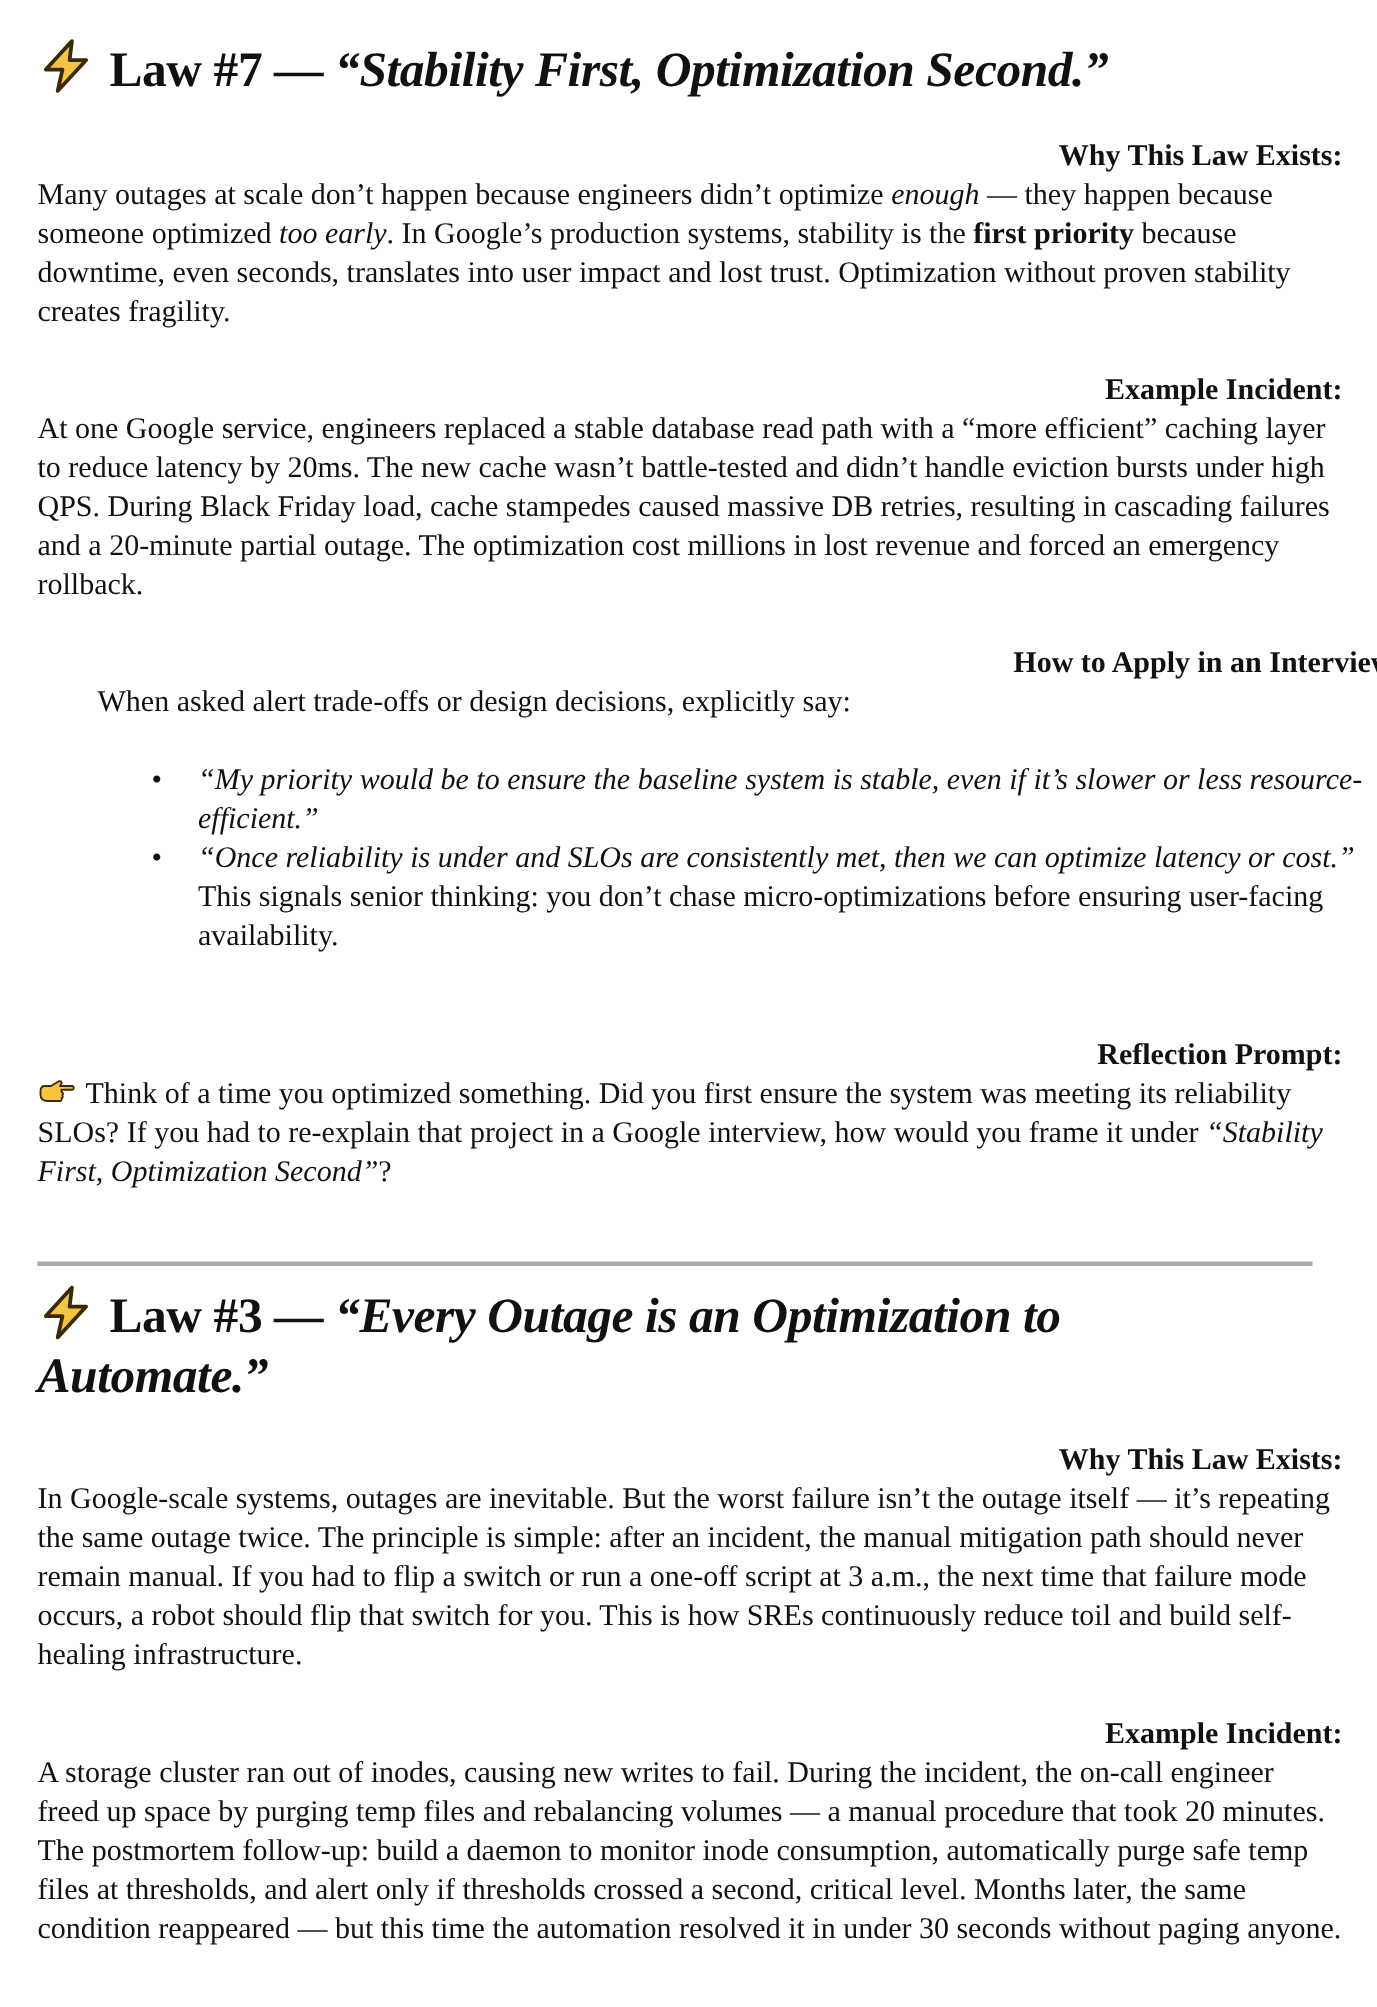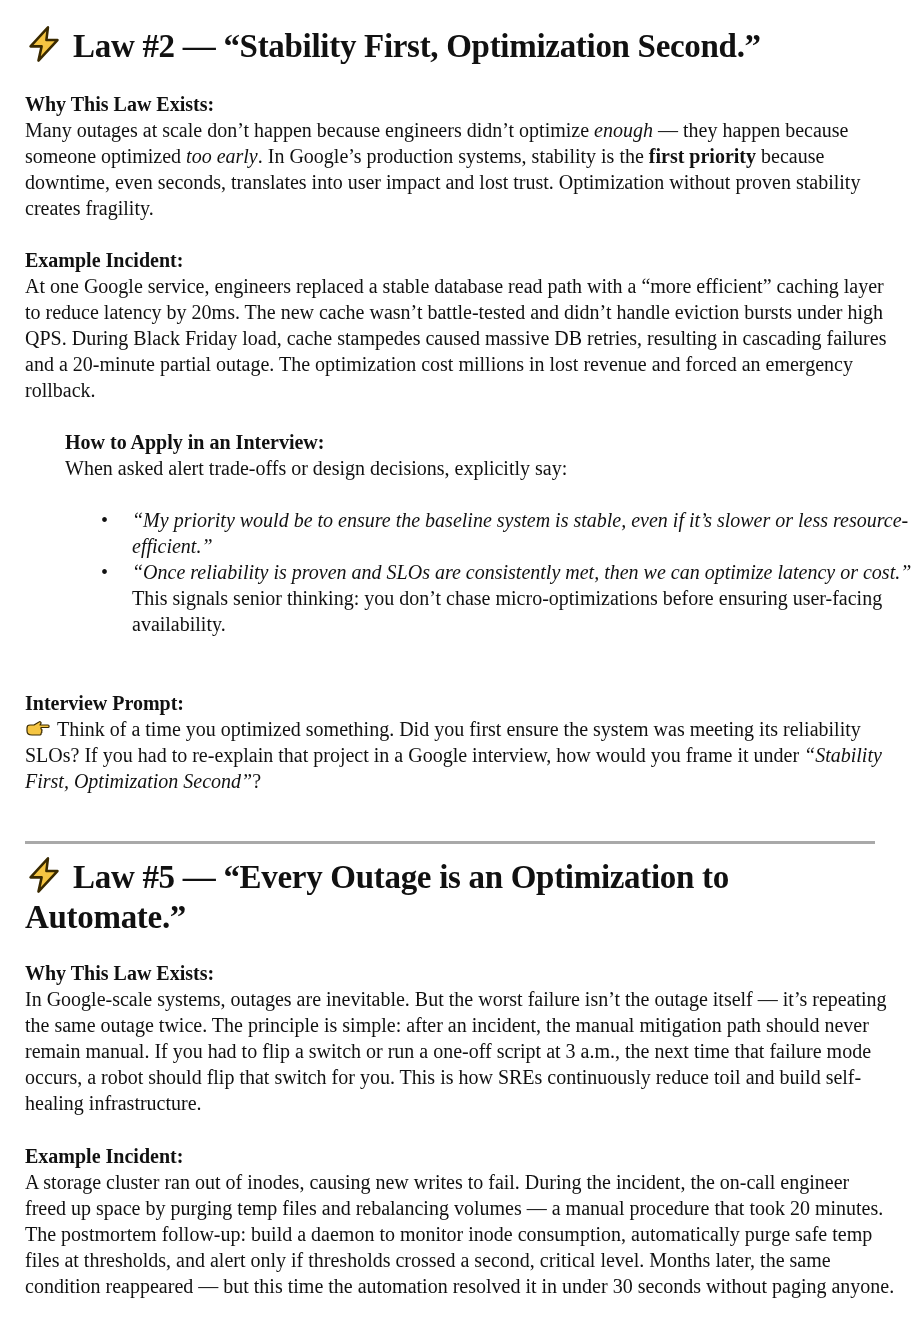--- a/index.html
+++ b/index.html
@@ -10,79 +10,79 @@
   }
   .page { position: relative; padding: 0 0 0 25px; width: 870px; }
   h1 {
     font-family: "Liberation Serif", serif;
     font-weight: bold;
     font-size: 33px;
     line-height: 40px;
     margin: 0;
     letter-spacing: -0.3px;
   }
-  h1 .q { }
+  h1 .q { font-style: italic; }
   .icon-bolt { display: inline-block; width: 38px; height: 38px; vertical-align: -6px; margin-right: 10px; }
   .law1 h1 { position: absolute; top: 25px; left: 25px; }
   .law2 h1 { position: absolute; top: 856px; left: 25px; width: 840px; }
   .block { position: absolute; left: 25px; width: 870px; font-size: 20px; line-height: 26px; }
-  .label { font-weight: bold; }
+  .label { font-weight: bold; text-align: right; }
   p { margin: 0; }
   ul { margin: 0; padding: 0; list-style: none; }
   li { position: relative; padding-left: 67px; }
   li .bullet { position: absolute; left: 36px; top: 0; }
   .divider { position: absolute; left: 25px; top: 841px; width: 850px; height: 3px; background: #a9a9a9; }
   .icon-hand { display: inline-block; width: 26px; height: 18px; vertical-align: -2px; margin-right: 6px; }
 </style>
 </head>
 <body>
 
 <div class="page">
 
   <section class="law1">
     <h1>
       <svg class="icon-bolt" viewBox="0 0 24 24">
         <path d="M14.5 1.5 L3.5 13.5 H10.5 L8.5 22.5 L20.5 9.5 H13.5 Z" fill="#f5c542" stroke="#3a2a00" stroke-width="1.6" stroke-linejoin="round"></path>
-      </svg><span>Law #2 — </span><span class="q">“Stability First, Optimization Second.”</span>
+      </svg><span>Law #7 — </span><span class="q">“Stability First, Optimization Second.”</span>
     </h1>
 
     <div class="block" style="top:91px;">
       <p class="label">Why This Law Exists:</p>
       <p><span>Many outages at scale don’t happen because engineers didn’t optimize </span><em>enough</em><span> — they happen because someone optimized </span><em>too early</em><span>. In Google’s production systems, stability is the </span><strong>first priority</strong><span> because downtime, even seconds, translates into user impact and lost trust. Optimization without proven stability creates fragility.</span></p>
     </div>
 
     <div class="block" style="top:247px;">
       <p class="label">Example Incident:</p>
       <p>At one Google service, engineers replaced a stable database read path with a “more efficient” caching layer to reduce latency by 20ms. The new cache wasn’t battle-tested and didn’t handle eviction bursts under high QPS. During Black Friday load, cache stampedes caused massive DB retries, resulting in cascading failures and a 20-minute partial outage. The optimization cost millions in lost revenue and forced an emergency rollback.</p>
     </div>
 
     <div class="block" style="top:429px;margin-left:40px;">
       <p class="label">How to Apply in an Interview:</p>
       <p>When asked alert trade-offs or design decisions, explicitly say:</p>
       <ul style="margin-top:26px;">
         <li><span class="bullet">•</span><em>“My priority would be to ensure the baseline system is stable, even if it’s slower or less resource-efficient.”</em></li>
-        <li><span class="bullet">•</span><em>“Once reliability is proven and SLOs are consistently met, then we can optimize latency or cost.”</em><br><span>This signals senior thinking: you don’t chase micro-optimizations before ensuring user-facing availability.</span></li>
+        <li><span class="bullet">•</span><em>“Once reliability is under and SLOs are consistently met, then we can optimize latency or cost.”</em><br><span>This signals senior thinking: you don’t chase micro-optimizations before ensuring user-facing availability.</span></li>
       </ul>
     </div>
 
     <div class="block" style="top:690px;">
-      <p class="label">Interview Prompt:</p>
+      <p class="label">Reflection Prompt:</p>
       <p><svg class="icon-hand" viewBox="0 0 26 18">
           <path d="M2 8 C2 6 3 5 5 5 L9 5 L14 2 C15 1.3 16.5 2 16 3.4 L15 5 L23 5 C24.5 5 24.5 7.5 23 7.5 L16 7.5 L16 9 C17 9 17.5 10.5 16.5 11 C17.2 11.5 17 13 16 13 C16.5 13.6 16 15 15 15 L7 15 C4 15 2 13.5 2 11 Z" fill="#f5c542" stroke="#3a2a00" stroke-width="1.2" stroke-linejoin="round"></path>
         </svg><span>Think of a time you optimized something. Did you first ensure the system was meeting its reliability SLOs? If you had to re-explain that project in a Google interview, how would you frame it under </span><em>“Stability First, Optimization Second”</em><span>?</span></p>
     </div>
   </section>
 
   <div class="divider"></div>
 
   <section class="law2">
     <h1>
       <svg class="icon-bolt" viewBox="0 0 24 24">
         <path d="M14.5 1.5 L3.5 13.5 H10.5 L8.5 22.5 L20.5 9.5 H13.5 Z" fill="#f5c542" stroke="#3a2a00" stroke-width="1.6" stroke-linejoin="round"></path>
-      </svg><span>Law #5 — </span><span class="q">“Every Outage is an Optimization to Automate.”</span>
+      </svg><span>Law #3 — </span><span class="q">“Every Outage is an Optimization to Automate.”</span>
     </h1>
 
     <div class="block" style="top:960px;">
       <p class="label">Why This Law Exists:</p>
       <p>In Google-scale systems, outages are inevitable. But the worst failure isn’t the outage itself — it’s repeating the same outage twice. The principle is simple: after an incident, the manual mitigation path should never remain manual. If you had to flip a switch or run a one-off script at 3 a.m., the next time that failure mode occurs, a robot should flip that switch for you. This is how SREs continuously reduce toil and build self-healing infrastructure.</p>
     </div>
 
     <div class="block" style="top:1143px;">
       <p class="label">Example Incident:</p>
       <p>A storage cluster ran out of inodes, causing new writes to fail. During the incident, the on-call engineer freed up space by purging temp files and rebalancing volumes — a manual procedure that took 20 minutes. The postmortem follow-up: build a daemon to monitor inode consumption, automatically purge safe temp files at thresholds, and alert only if thresholds crossed a second, critical level. Months later, the same condition reappeared — but this time the automation resolved it in under 30 seconds without paging anyone.</p>

